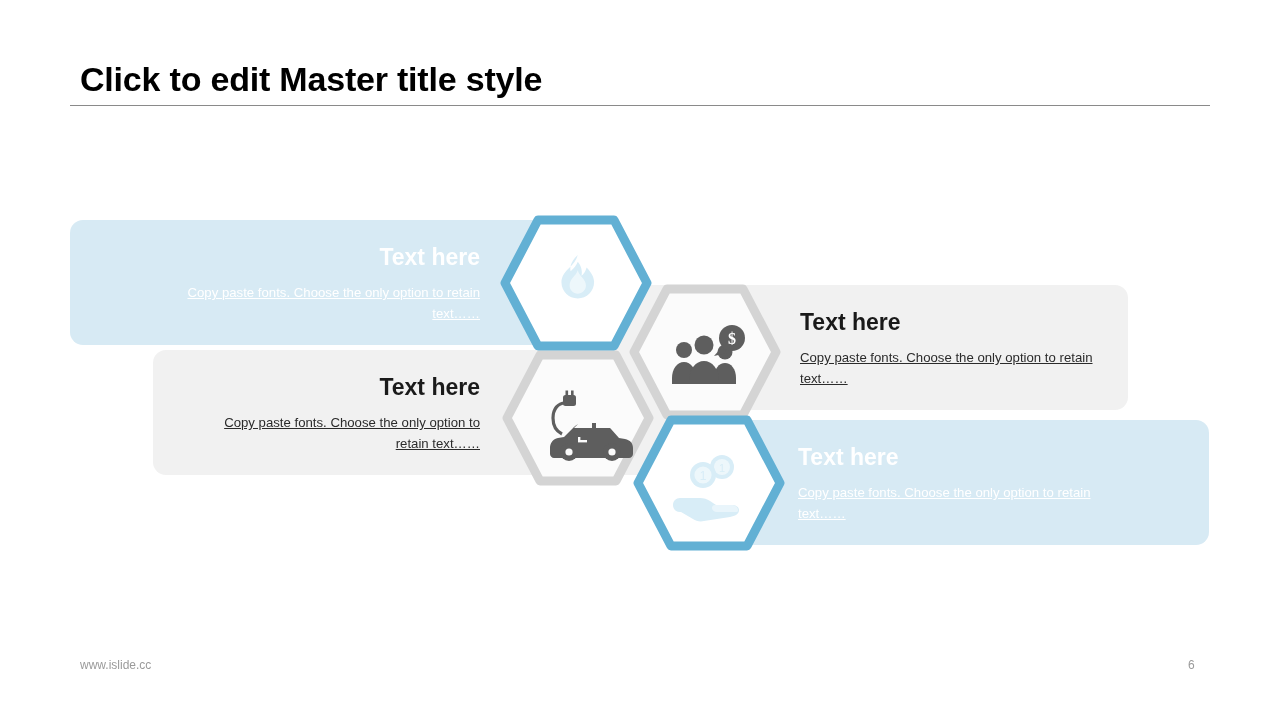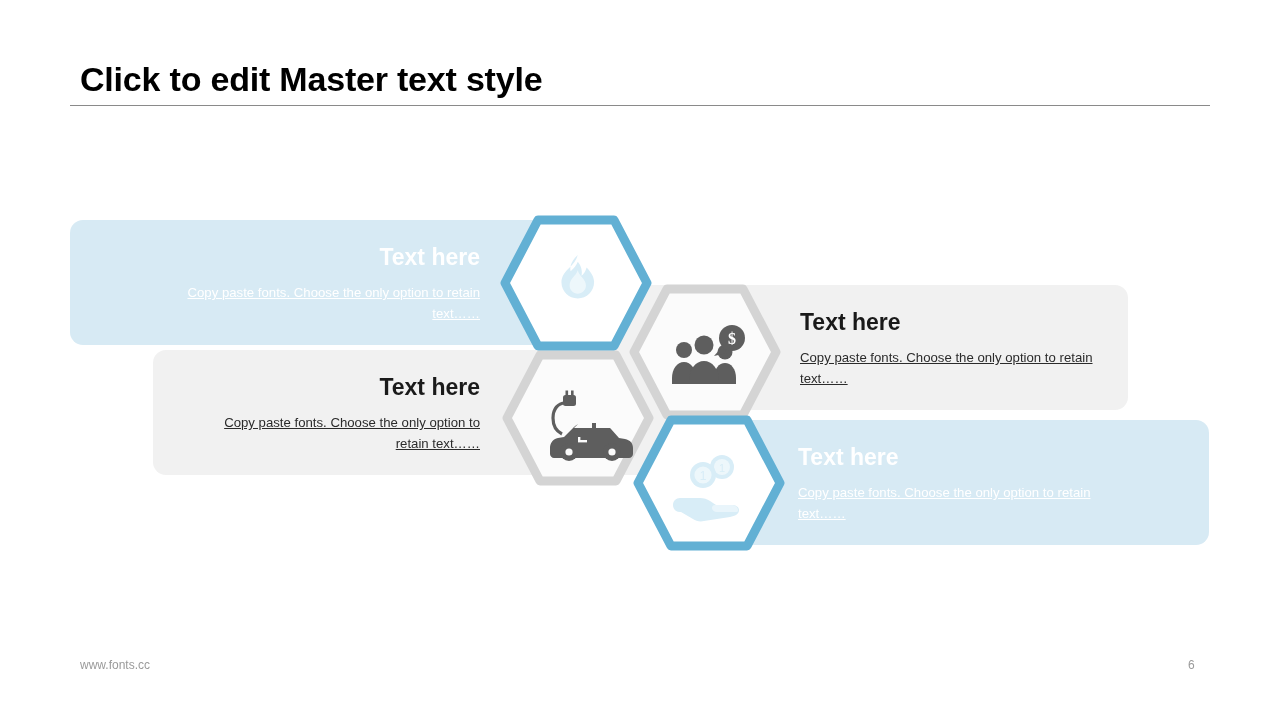--- a/index.html
+++ b/index.html
@@ -169,21 +169,21 @@
     position: absolute;
     left: 1188px;
     top: 658px;
     font-size: 12px;
     color: #9a9a9a;
   }
 </style>
 </head>
 <body>
 
-<div id="slide-title">Click to edit Master text style</div>
+<div id="slide-title">Click to edit Master title style</div>
 <div id="title-rule"></div>
 
 <div class="panel" id="panel-1">
   <div class="panel-title">Text here</div>
   <div class="panel-body">Copy paste fonts. Choose the only option to retain text……</div>
 </div>
 
 <div class="panel" id="panel-2">
   <div class="panel-title">Text here</div>
   <div class="panel-body">Copy paste fonts. Choose the only option to retain text……</div>
@@ -273,14 +273,14 @@
       <circle cx="36" cy="22" r="8.6" fill="#ffffff" opacity="0.55"></circle>
       <text x="36" y="27" font-family="'Liberation Sans', sans-serif" font-size="12" fill="#d8edf7" text-anchor="middle">1</text>
 
       <path d="M6 52c0-4 3-7 7-7h20c4 0 7 1 10 3l6 4h16c4 0 7 2 7 5 0 4-4 6-9 7l-26 4
                c-4 1-8 0-11-2l-12-7H13c-4 0-7-3-7-7z" fill="#d8edf7"></path>
       <path d="M48 52h16c4 0 7 2 7 5 0 1 0 1-1 2H50c-3 0-5-2-5-4s1-3 3-3z" fill="#ffffff" opacity="0.45"></path>
     </g>
   </svg>
 </div>
 
-<div id="footer-url">www.fonts.cc</div>
+<div id="footer-url">www.islide.cc</div>
 <div id="page-number">6</div>
 
 </body></html>

